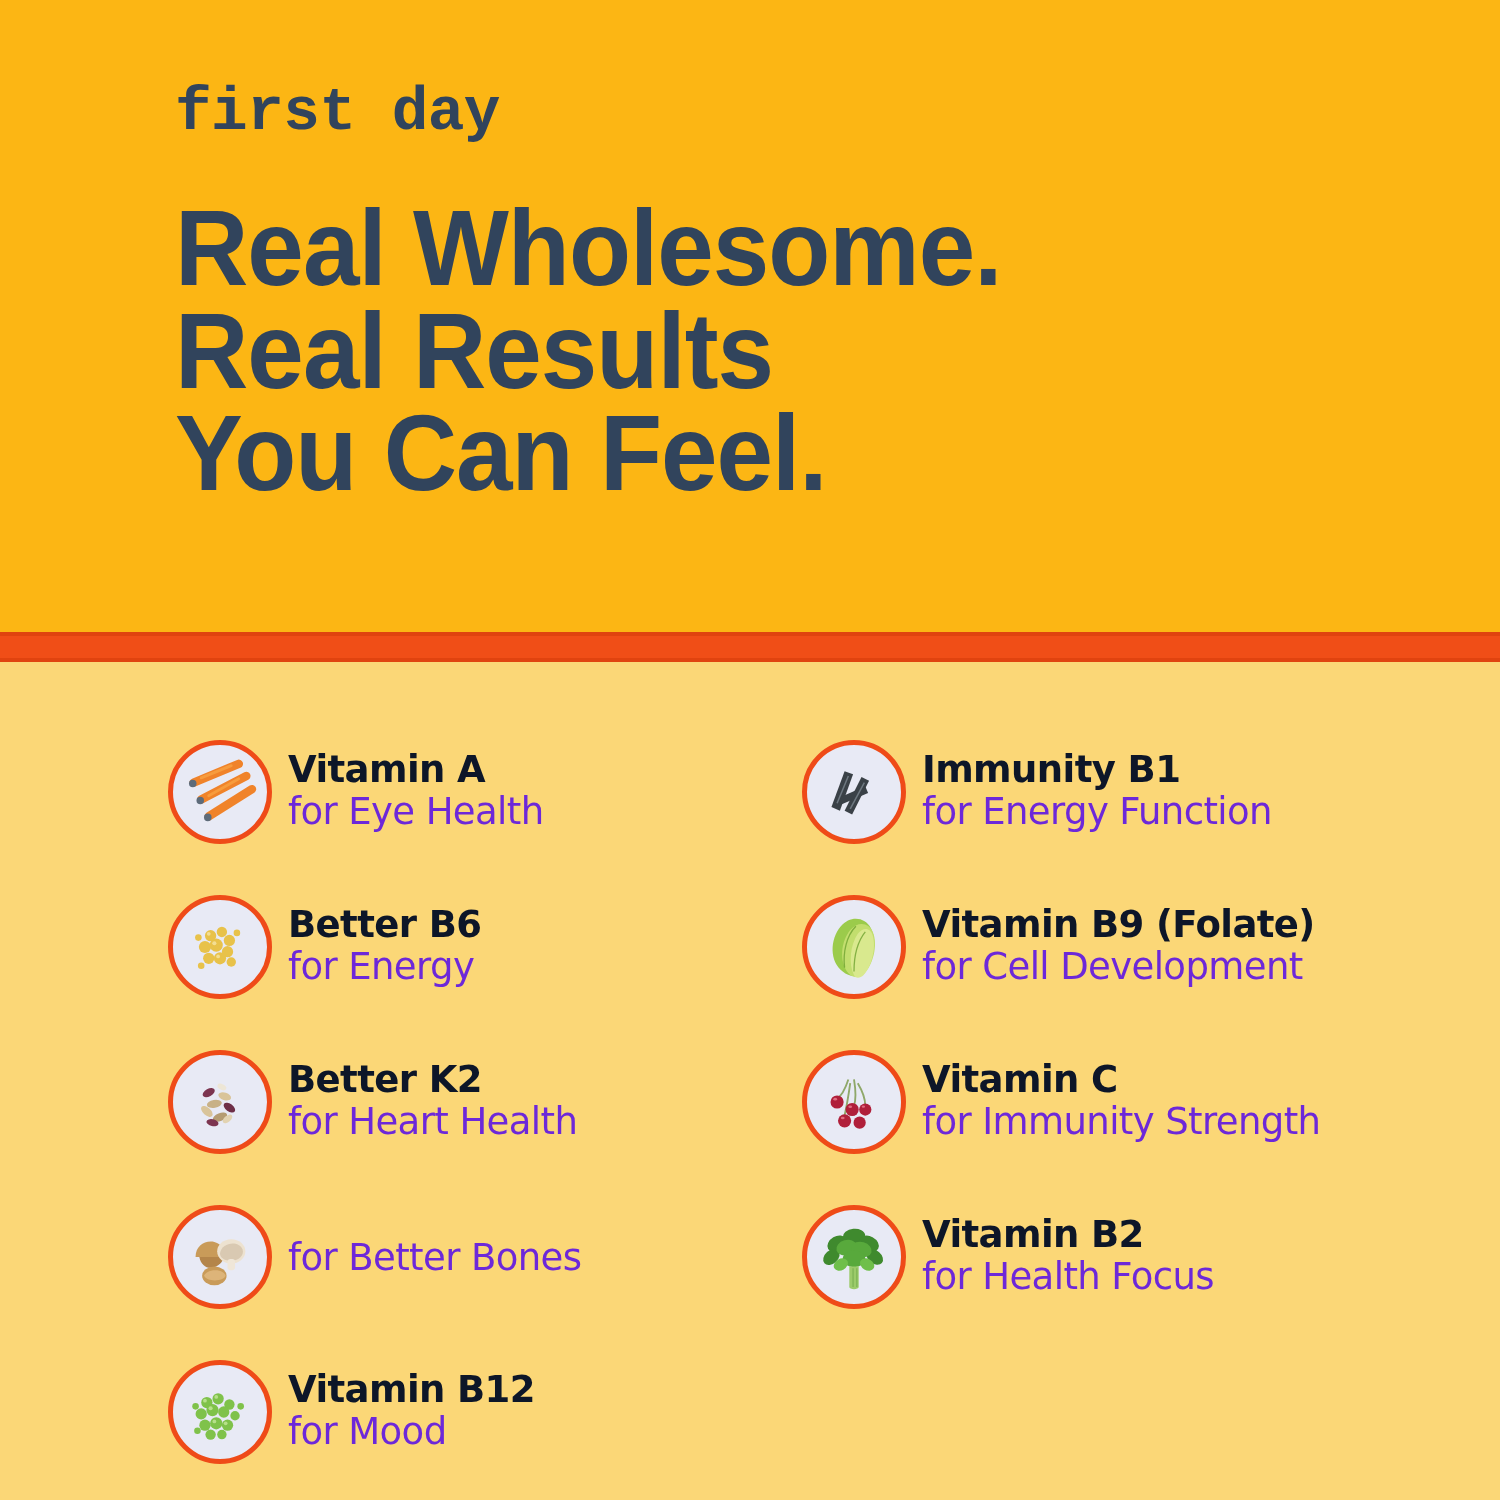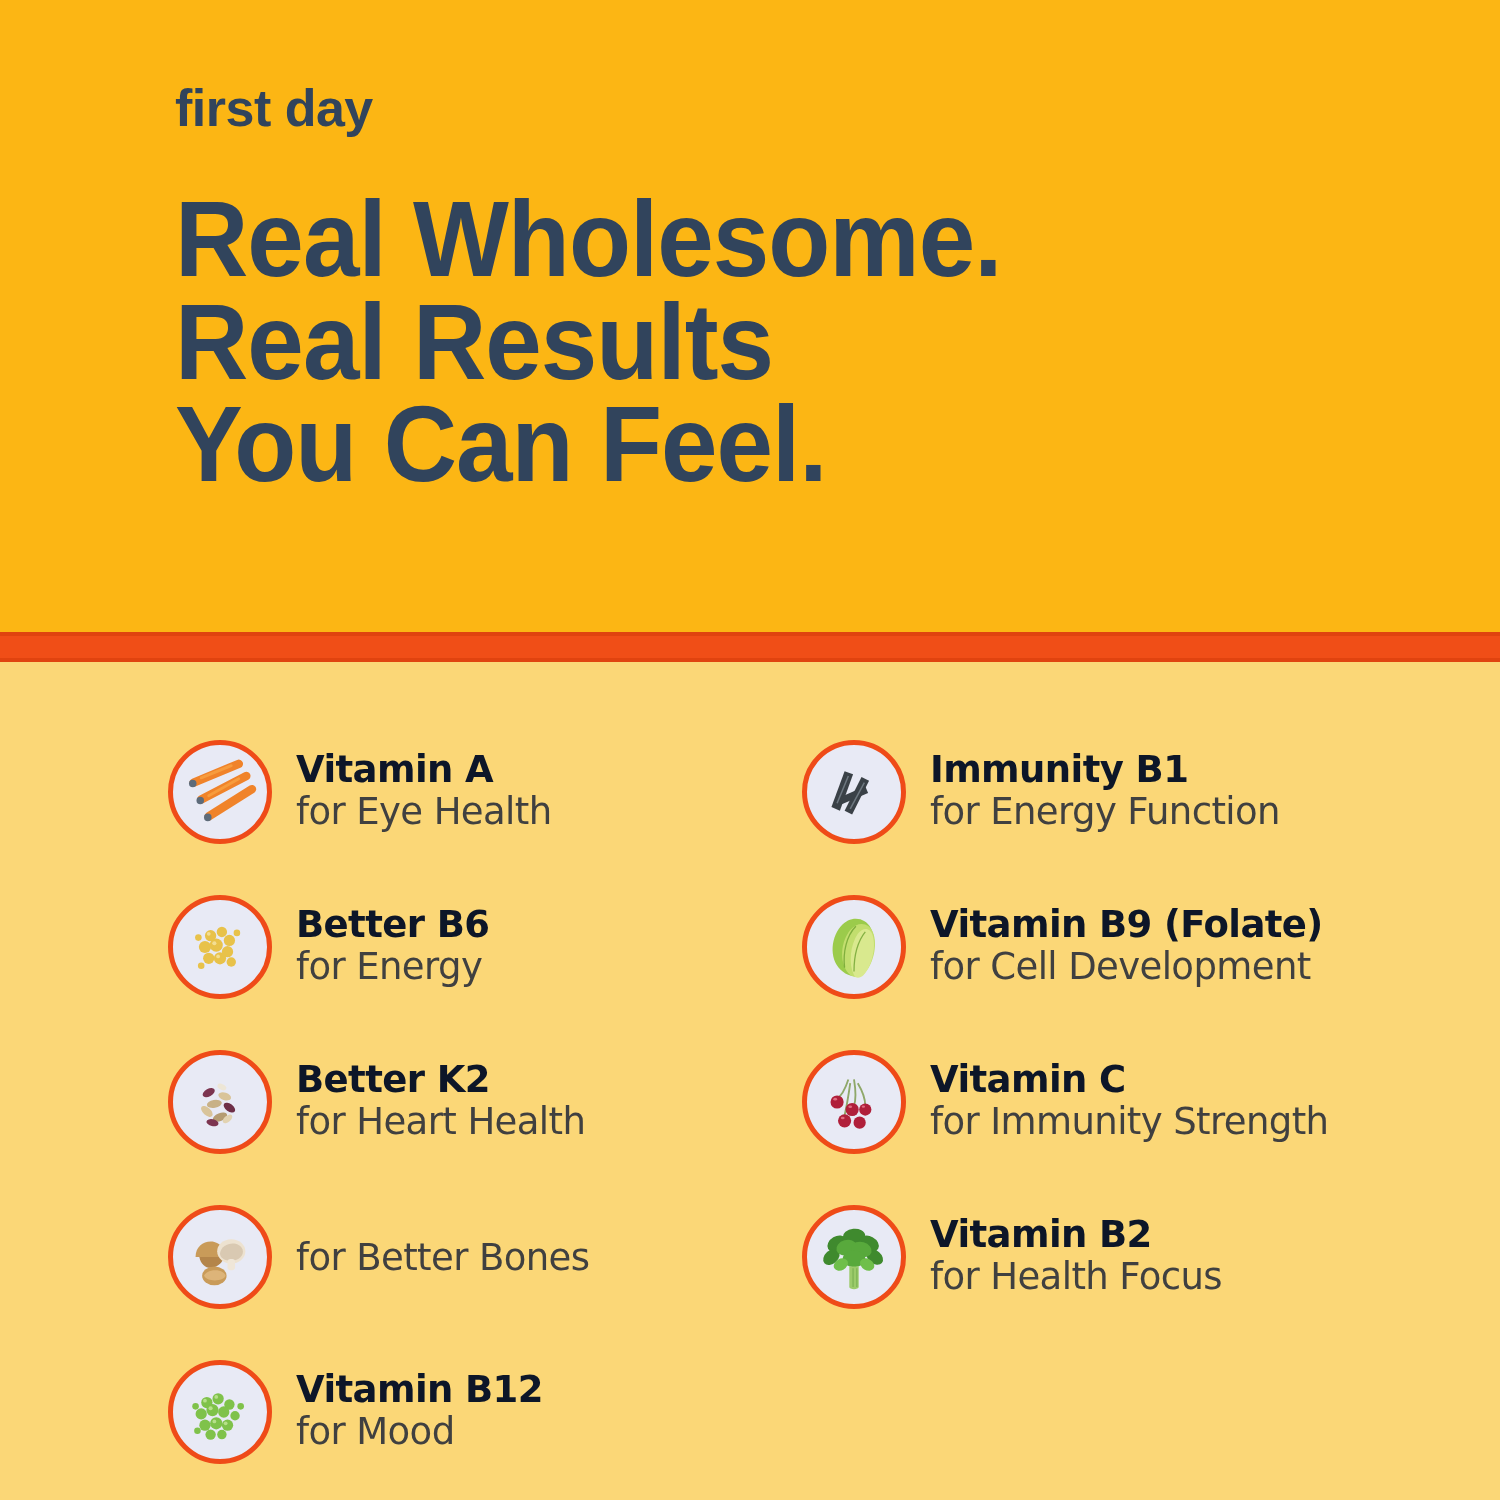--- a/index.html
+++ b/index.html
@@ -19,23 +19,23 @@
 
   
   .hero {
     background:#FCB614;
     height:632px;
     position:relative;
     padding:82px 0 0 175px;
   }
 
   .logo {
-    font-family:Liberation Sans, sans-serif;
+    font-family:Liberation Mono, monospace;
     font-weight:700;
-    font-size:52px;
+    font-size:61px;
     line-height:1;
     color:#31445C;
     letter-spacing:-0.5px;
   }
 
   .headline {
     margin-top:54px;
     color:#31445C;
     font-family:"Liberation Sans Narrow","Liberation Sans", sans-serif;
     font-weight:700;
@@ -63,21 +63,21 @@
   .grid {
     display:grid;
     grid-template-columns:612px 1fr;
     grid-auto-rows:155px;
     column-gap:22px;
   }
 
   .item {
     display:flex;
     align-items:center;
-    gap:24px;
+    gap:16px;
   }
 
   .badge {
     flex:0 0 auto;
     width:104px; height:104px;
     border-radius:50%;
     border:5px solid #EF4B18;
     background:#E8EAF5;
     position:relative;
     overflow:hidden;
@@ -95,21 +95,21 @@
     color:#0D1628;
     letter-spacing:-0.6px;
     white-space:nowrap;
   }
 
   .v-desc {
     font-family:"DejaVu Sans", sans-serif;
     font-weight:400;
     font-size:37px;
     line-height:1.12;
-    color:#404040;
+    color:#6d28d9;
     letter-spacing:-0.6px;
     white-space:nowrap;
     margin-top:2px;
   }
 </style>
 </head>
 <body>
 
 <div class="page">
 

